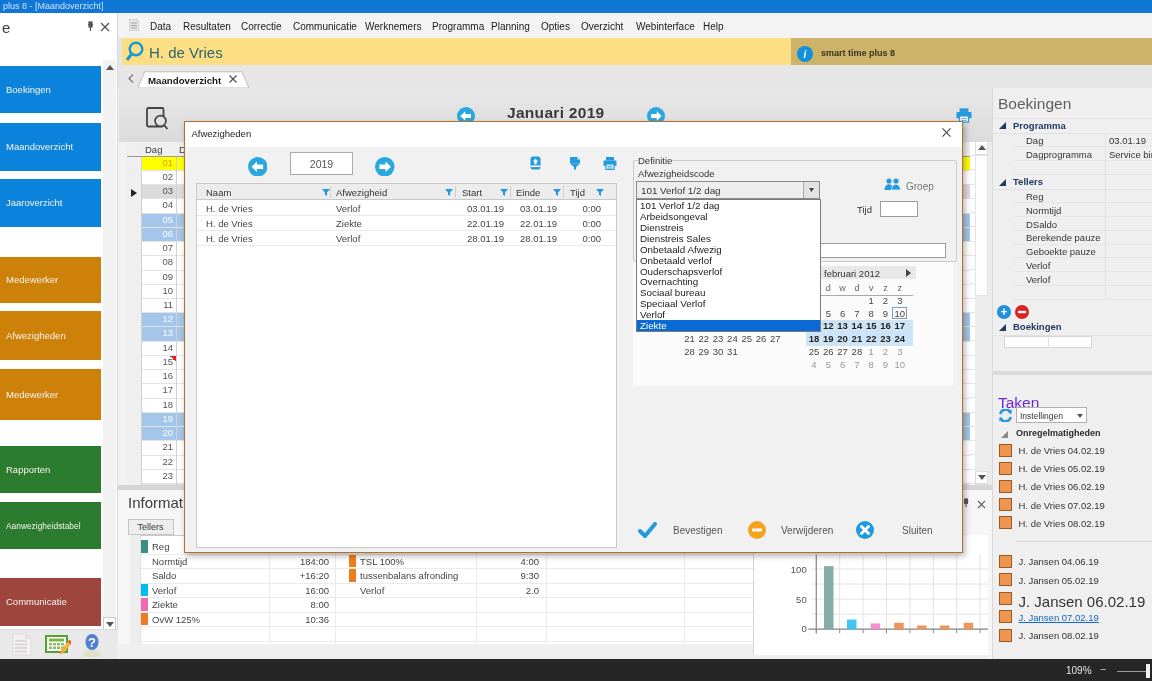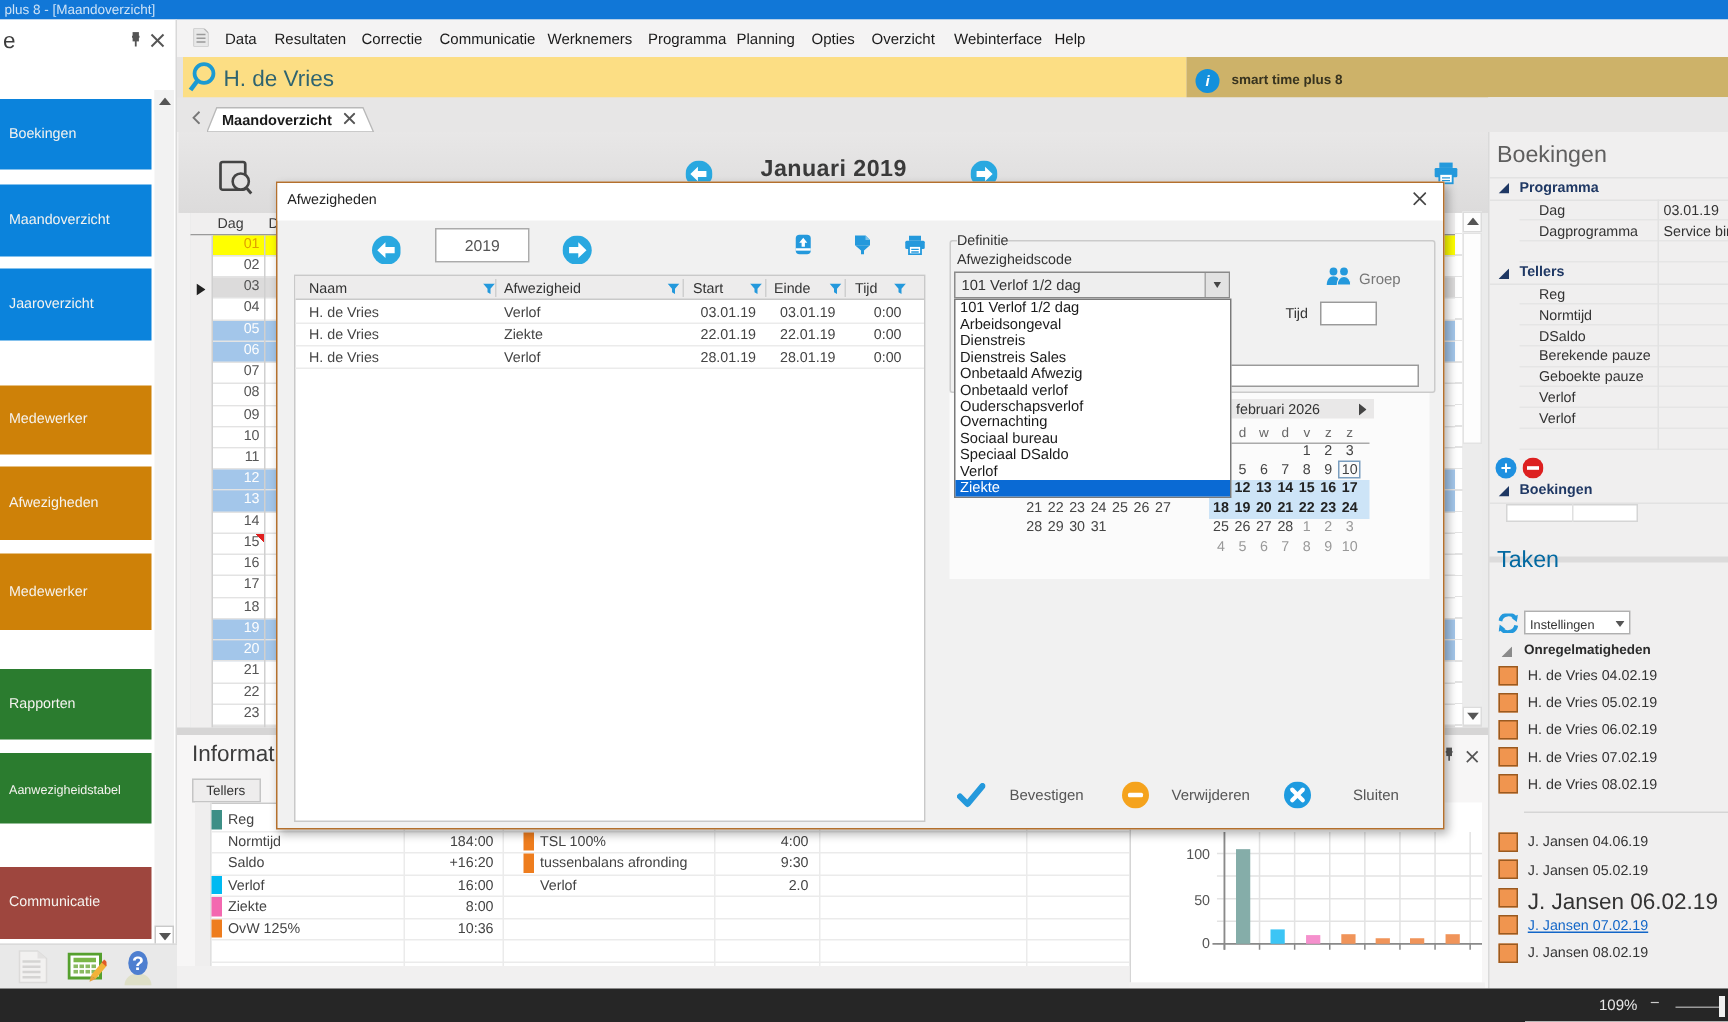--- a/index.html
+++ b/index.html
@@ -413,21 +413,21 @@
     <rect x="3" y="5.8" width="8" height="2.4" fill="#fff"></rect>
   </svg>
 <svg class="a" style="left:999px;top:323.5px" width="7" height="7" viewBox="0 0 7 7">
     <path d="M7 0v7H0z" fill="#1f3864"></path>
   </svg>
 <div class="a" style="left:1013px;top:321px;font-size:9.5px;font-weight:bold;color:#1f3864">Boekingen</div>
 <div class="a" style="left:993px;top:334.5px;width:159px;height:1px;background:#e2e2e2"></div>
 <div class="a" style="left:1004px;top:335.5px;width:88px;height:12px;background:#fff;border:1px solid #d5d5d5"></div>
 <div class="a" style="left:1048px;top:335.5px;width:1px;height:12px;background:#e0e0e0"></div>
 <div class="a" style="left:992px;top:370.5px;width:160px;height:4px;background:#dcdbdb"></div>
-<div class="a" style="left:998px;top:365px;font-size:15.5px;color:#0369a1">Taken</div>
+<div class="a" style="left:998px;top:394px;font-size:15.5px;color:#6d28d9">Taken</div>
 <svg class="a" style="left:999px;top:409px" width="13" height="13" viewBox="0 0 13 13">
 <path d="M1.2 5.0 A5.5 5.5 0 0 1 11.5 3.6" fill="none" stroke="#2499dc" stroke-width="2.6"></path>
 <path d="M11.8 8.0 A5.5 5.5 0 0 1 1.5 9.4" fill="none" stroke="#2499dc" stroke-width="2.6"></path>
 <path d="M12.9 0.8L12.2 5.6L8.6 2.8z" fill="#2499dc"></path>
     <path d="M0.1 12.2L0.8 7.4L4.4 10.2z" fill="#2499dc"></path>
   </svg>
 <div class="a" style="left:1016px;top:407px;width:71px;height:16px;background:#fff;border:1px solid #b0b0b0"></div>
 <div class="a" style="left:1020px;top:410.5px;font-size:8.5px;color:#333">Instellingen</div>
 <svg class="a" style="left:1077px;top:414px" width="6" height="4" viewBox="0 0 6 4">
     <path d="M0 0h6L3 4z" fill="#555"></path>
@@ -574,21 +574,21 @@
     <circle cx="12" cy="4" r="2.6" fill="#2499dc"></circle>
 <path d="M0.5 13c0-3.6 2-5.8 4.5-5.8S9.5 9.4 9.5 13z" fill="#2499dc"></path>
 <path d="M7.5 13c0-3.6 2-5.8 4.5-5.8s4.5 2.2 4.5 5.8z" fill="#2499dc" stroke="#f1f1f1" stroke-width="0.8"></path>
   </svg>
 <div class="a" style="left:906px;top:181px;font-size:10px;color:#777">Groep</div>
 <div class="a" style="left:857px;top:204px;font-size:9.5px;color:#333">Tijd</div>
 <div class="a" style="left:880px;top:201px;width:38px;height:16px;background:#fff;border:1px solid #9a9a9a"></div>
 <div class="a" style="left:644px;top:243px;width:302px;height:15px;background:#fff;border:1px solid #9a9a9a"></div>
 <div class="a" style="left:633px;top:262px;width:320px;height:124px;background:#fbfbfb"></div>
 <div class="a" style="left:806px;top:266px;width:110px;height:13px;background:#e9e8e8"></div>
-<div class="a" style="left:824px;top:267.5px;font-size:9.5px;color:#333">februari 2026</div>
+<div class="a" style="left:824px;top:267.5px;font-size:9.5px;color:#333">februari 2012</div>
 <svg class="a" style="left:906px;top:269px" width="5" height="8" viewBox="0 0 5 8">
     <path d="M0 0L5 4L0 8z" fill="#444"></path>
   </svg>
 <div class="a" style="left:685.5px;top:283px;">
     <div style="width:8px;text-align:center;font-size:9px;color:#666">m</div>
   </div>
 <div class="a" style="left:699.8px;top:283px;">
     <div style="width:8px;text-align:center;font-size:9px;color:#666">d</div>
   </div>
 <div class="a" style="left:714.1px;top:283px;">
@@ -841,21 +841,21 @@
 <div class="a" style="left:636px;top:198.5px;width:185px;height:133.5px;background:#fff;border:1px solid #7a7a7a;z-index:5"></div>
 <div class="a" style="left:640px;top:200.0px;font-size:9.8px;color:#1a1a1a;z-index:6">101 Verlof 1/2 dag</div>
 <div class="a" style="left:640px;top:210.92px;font-size:9.8px;color:#1a1a1a;z-index:6">Arbeidsongeval</div>
 <div class="a" style="left:640px;top:221.84px;font-size:9.8px;color:#1a1a1a;z-index:6">Dienstreis</div>
 <div class="a" style="left:640px;top:232.76px;font-size:9.8px;color:#1a1a1a;z-index:6">Dienstreis Sales</div>
 <div class="a" style="left:640px;top:243.68px;font-size:9.8px;color:#1a1a1a;z-index:6">Onbetaald Afwezig</div>
 <div class="a" style="left:640px;top:254.6px;font-size:9.8px;color:#1a1a1a;z-index:6">Onbetaald verlof</div>
 <div class="a" style="left:640px;top:265.52px;font-size:9.8px;color:#1a1a1a;z-index:6">Ouderschapsverlof</div>
 <div class="a" style="left:640px;top:276.44px;font-size:9.8px;color:#1a1a1a;z-index:6">Overnachting</div>
 <div class="a" style="left:640px;top:287.36px;font-size:9.8px;color:#1a1a1a;z-index:6">Sociaal bureau</div>
-<div class="a" style="left:640px;top:298.28px;font-size:9.8px;color:#1a1a1a;z-index:6">Speciaal DSaldo</div>
+<div class="a" style="left:640px;top:298.28px;font-size:9.8px;color:#1a1a1a;z-index:6">Speciaal Verlof</div>
 <div class="a" style="left:640px;top:309.2px;font-size:9.8px;color:#1a1a1a;z-index:6">Verlof</div>
 <div class="a" style="left:637px;top:319.62px;width:183px;height:11px;background:#0a6ad4;z-index:6"></div>
 <div class="a" style="left:640px;top:320.12px;font-size:9.8px;color:#fff;z-index:7">Ziekte</div>
 <svg class="a" style="left:638px;top:522px" width="19" height="17" viewBox="0 0 19 17">
     <path d="M2 9L7 14L17 2" fill="none" stroke="#2499dc" stroke-width="4" stroke-linecap="round" stroke-linejoin="round"></path>
   </svg>
 <div class="a" style="left:673px;top:525px;font-size:10px;color:#555">Bevestigen</div>
 <svg class="a" style="left:748px;top:521px" width="18" height="18" viewBox="0 0 18 18">
     <circle cx="9" cy="9" r="9" fill="#f5a31d"></circle>
     <rect x="4" y="7.5" width="10" height="3" fill="#fff" rx="1"></rect>

